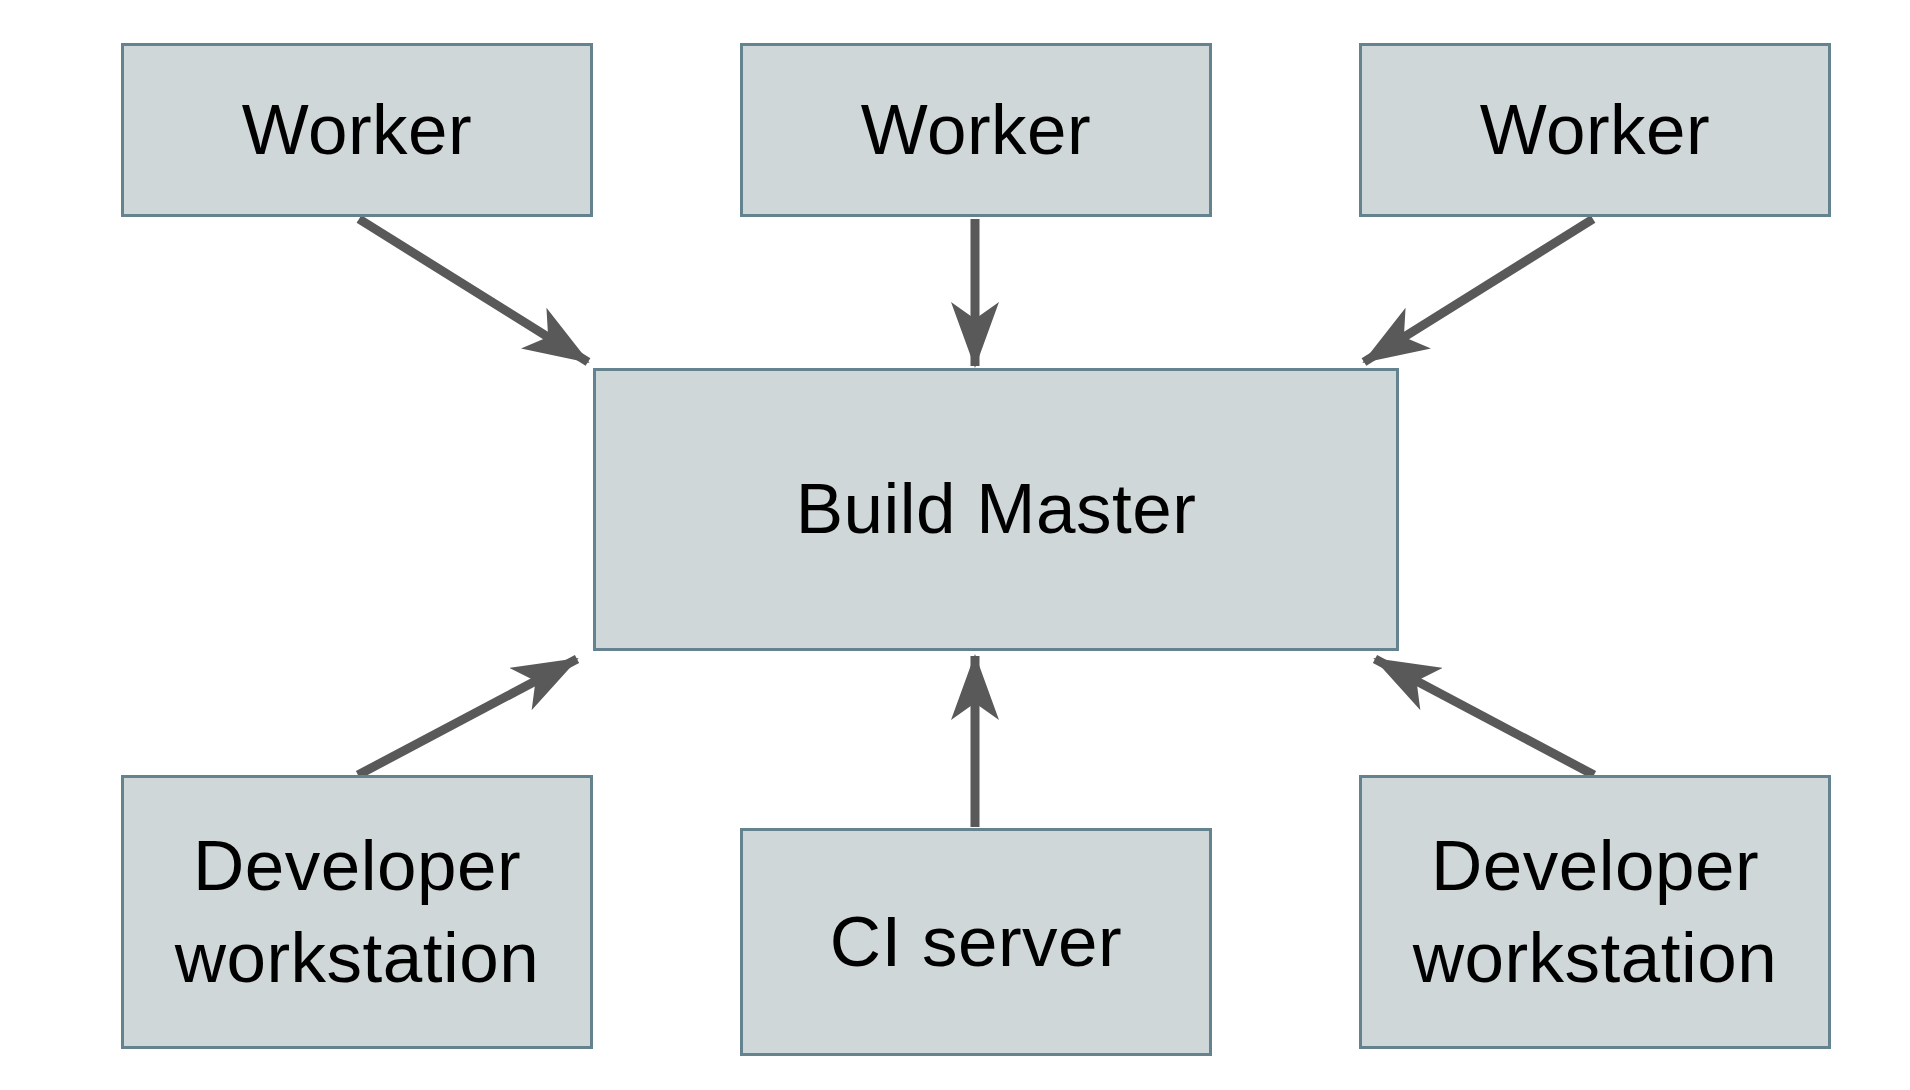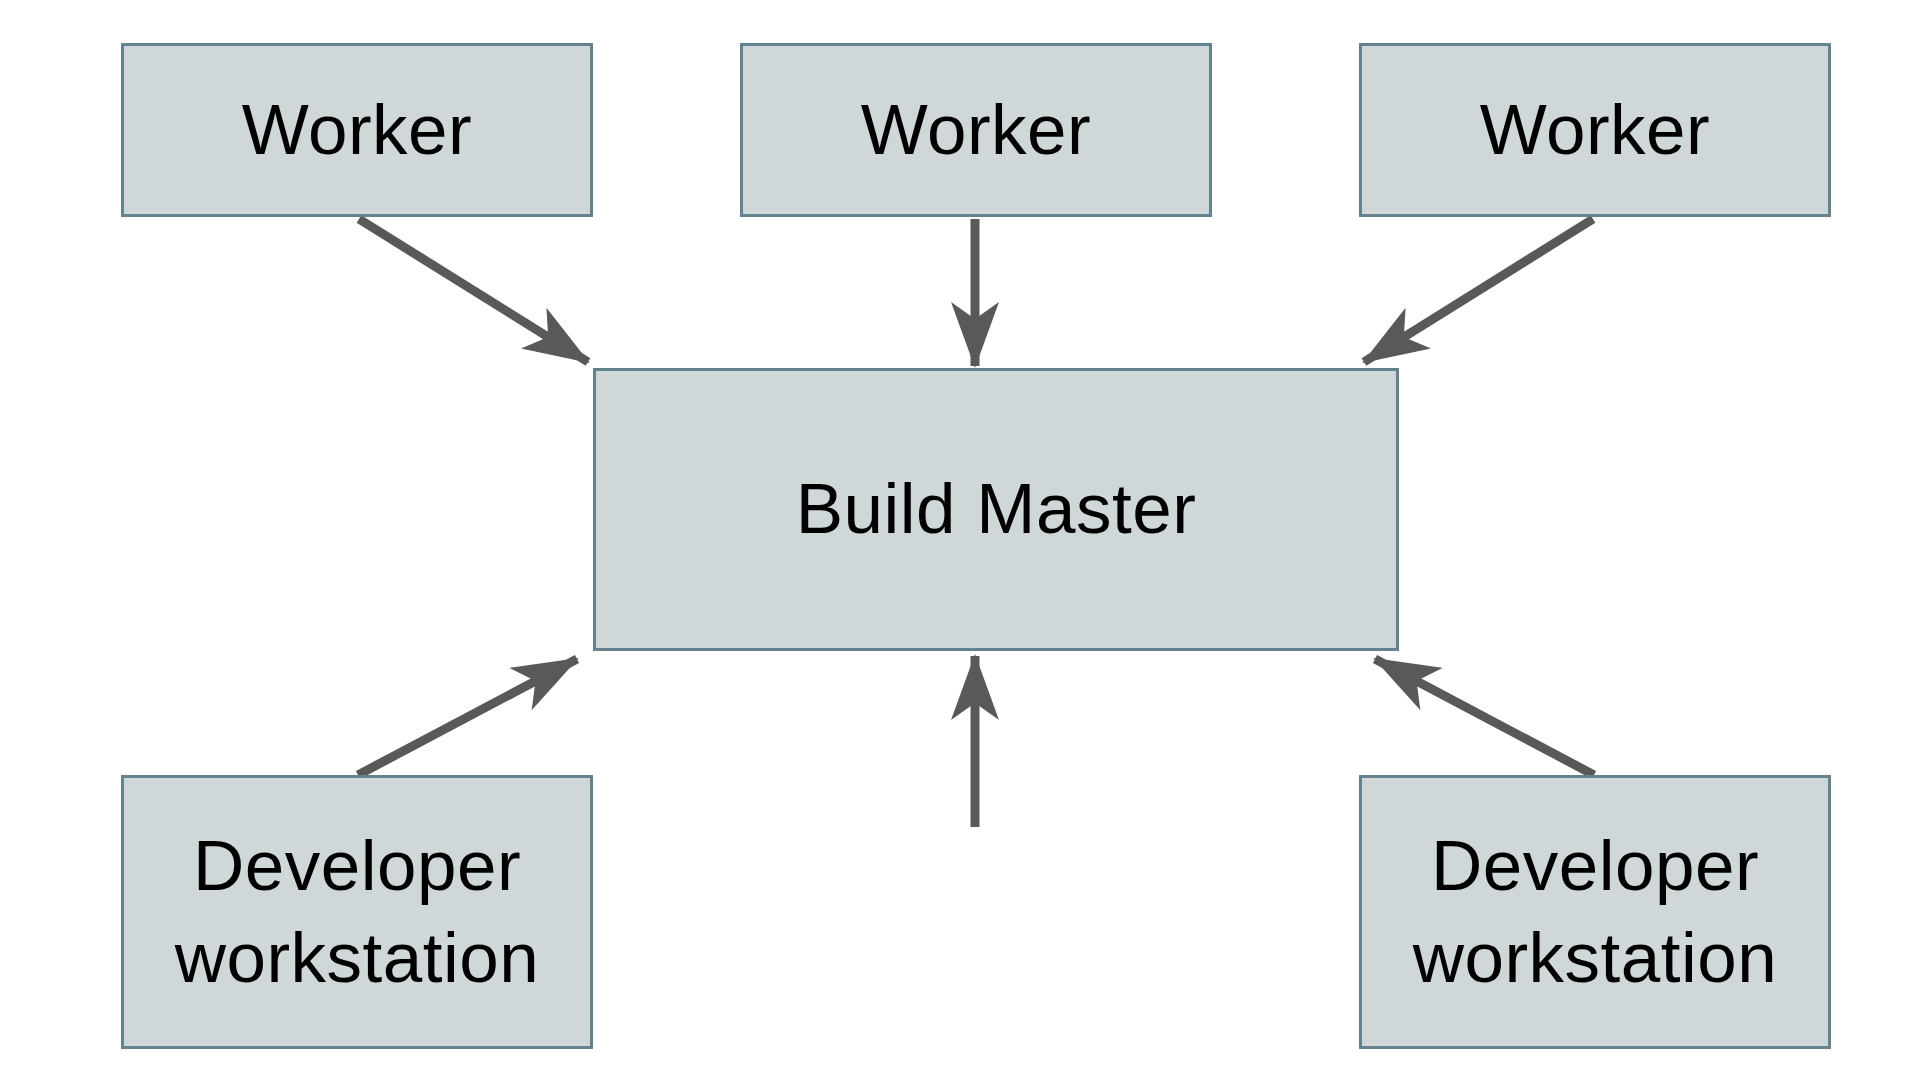--- a/index.html
+++ b/index.html
@@ -84,18 +84,21 @@
   </div>
 
   <div class="node n-build">
     <span class="label">Build Master</span>
   </div>
 
   <div class="node n-dev-left">
     <span class="label">Developer workstation</span>
   </div>
 
+  <div class="node n-ci">
+    <span class="label">CI server</span>
+  </div>
 
   <div class="node n-dev-right">
     <span class="label">Developer workstation</span>
   </div>
 
 </div>
 
 </body></html>

